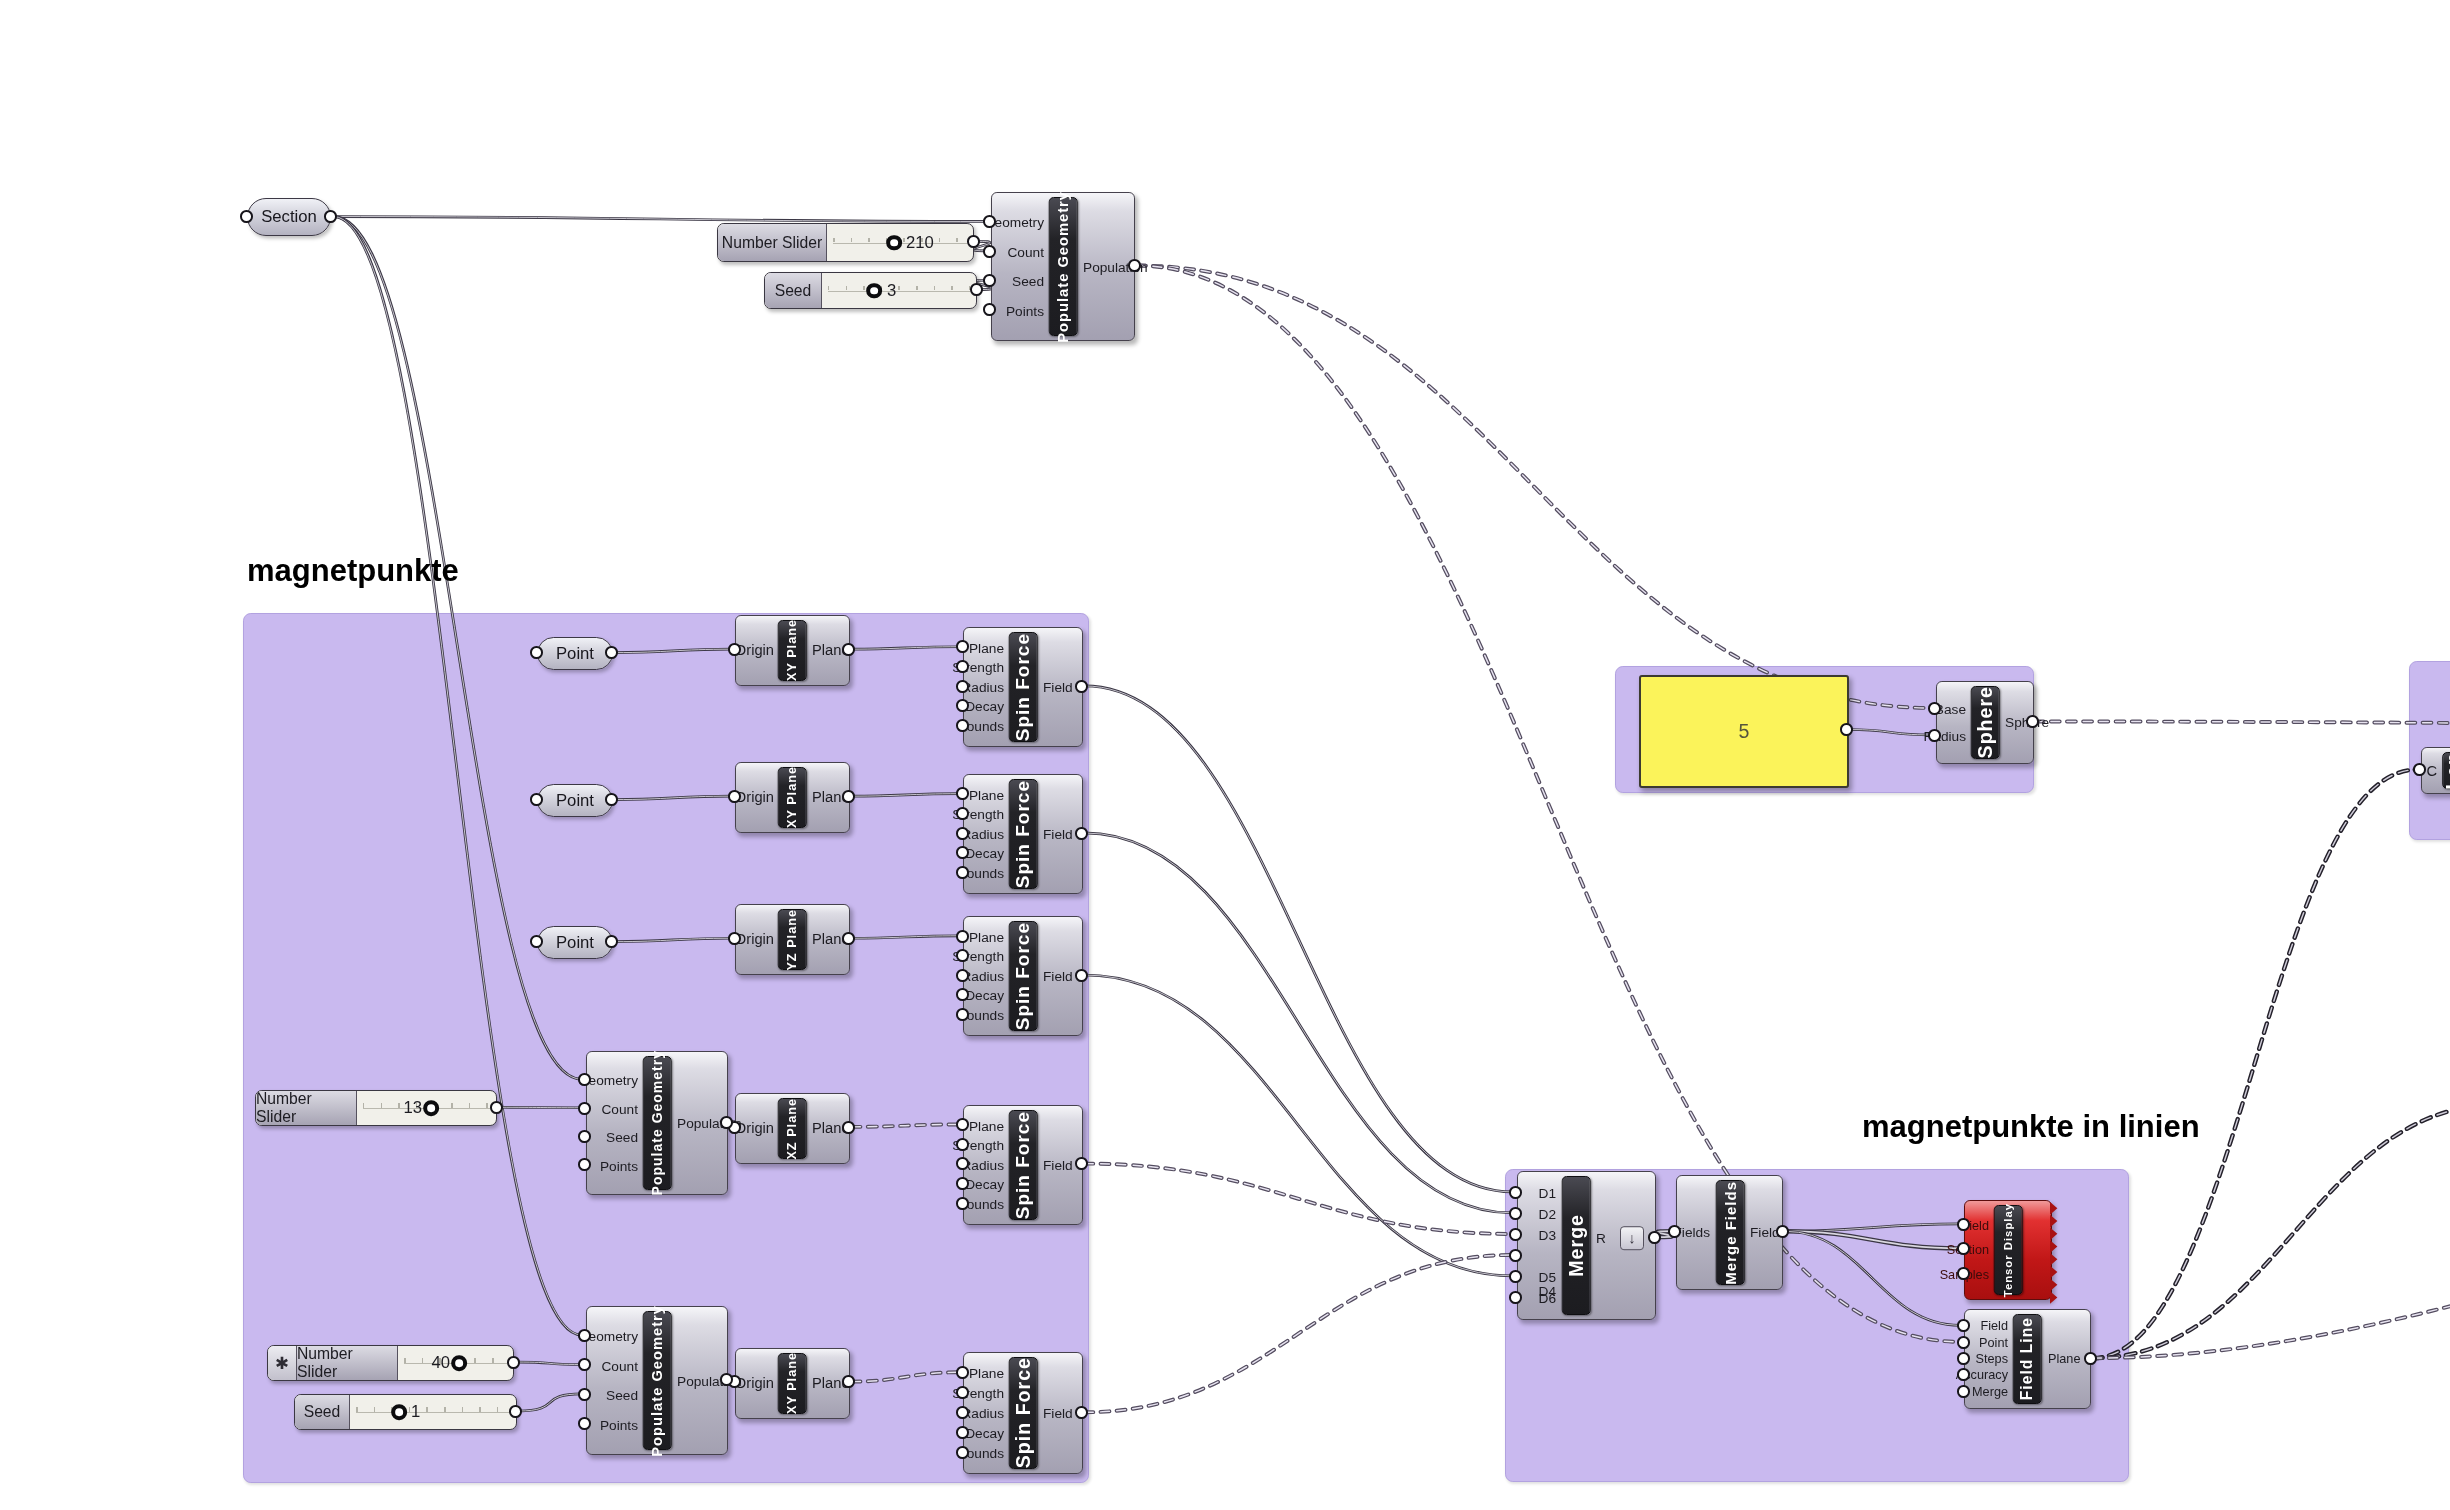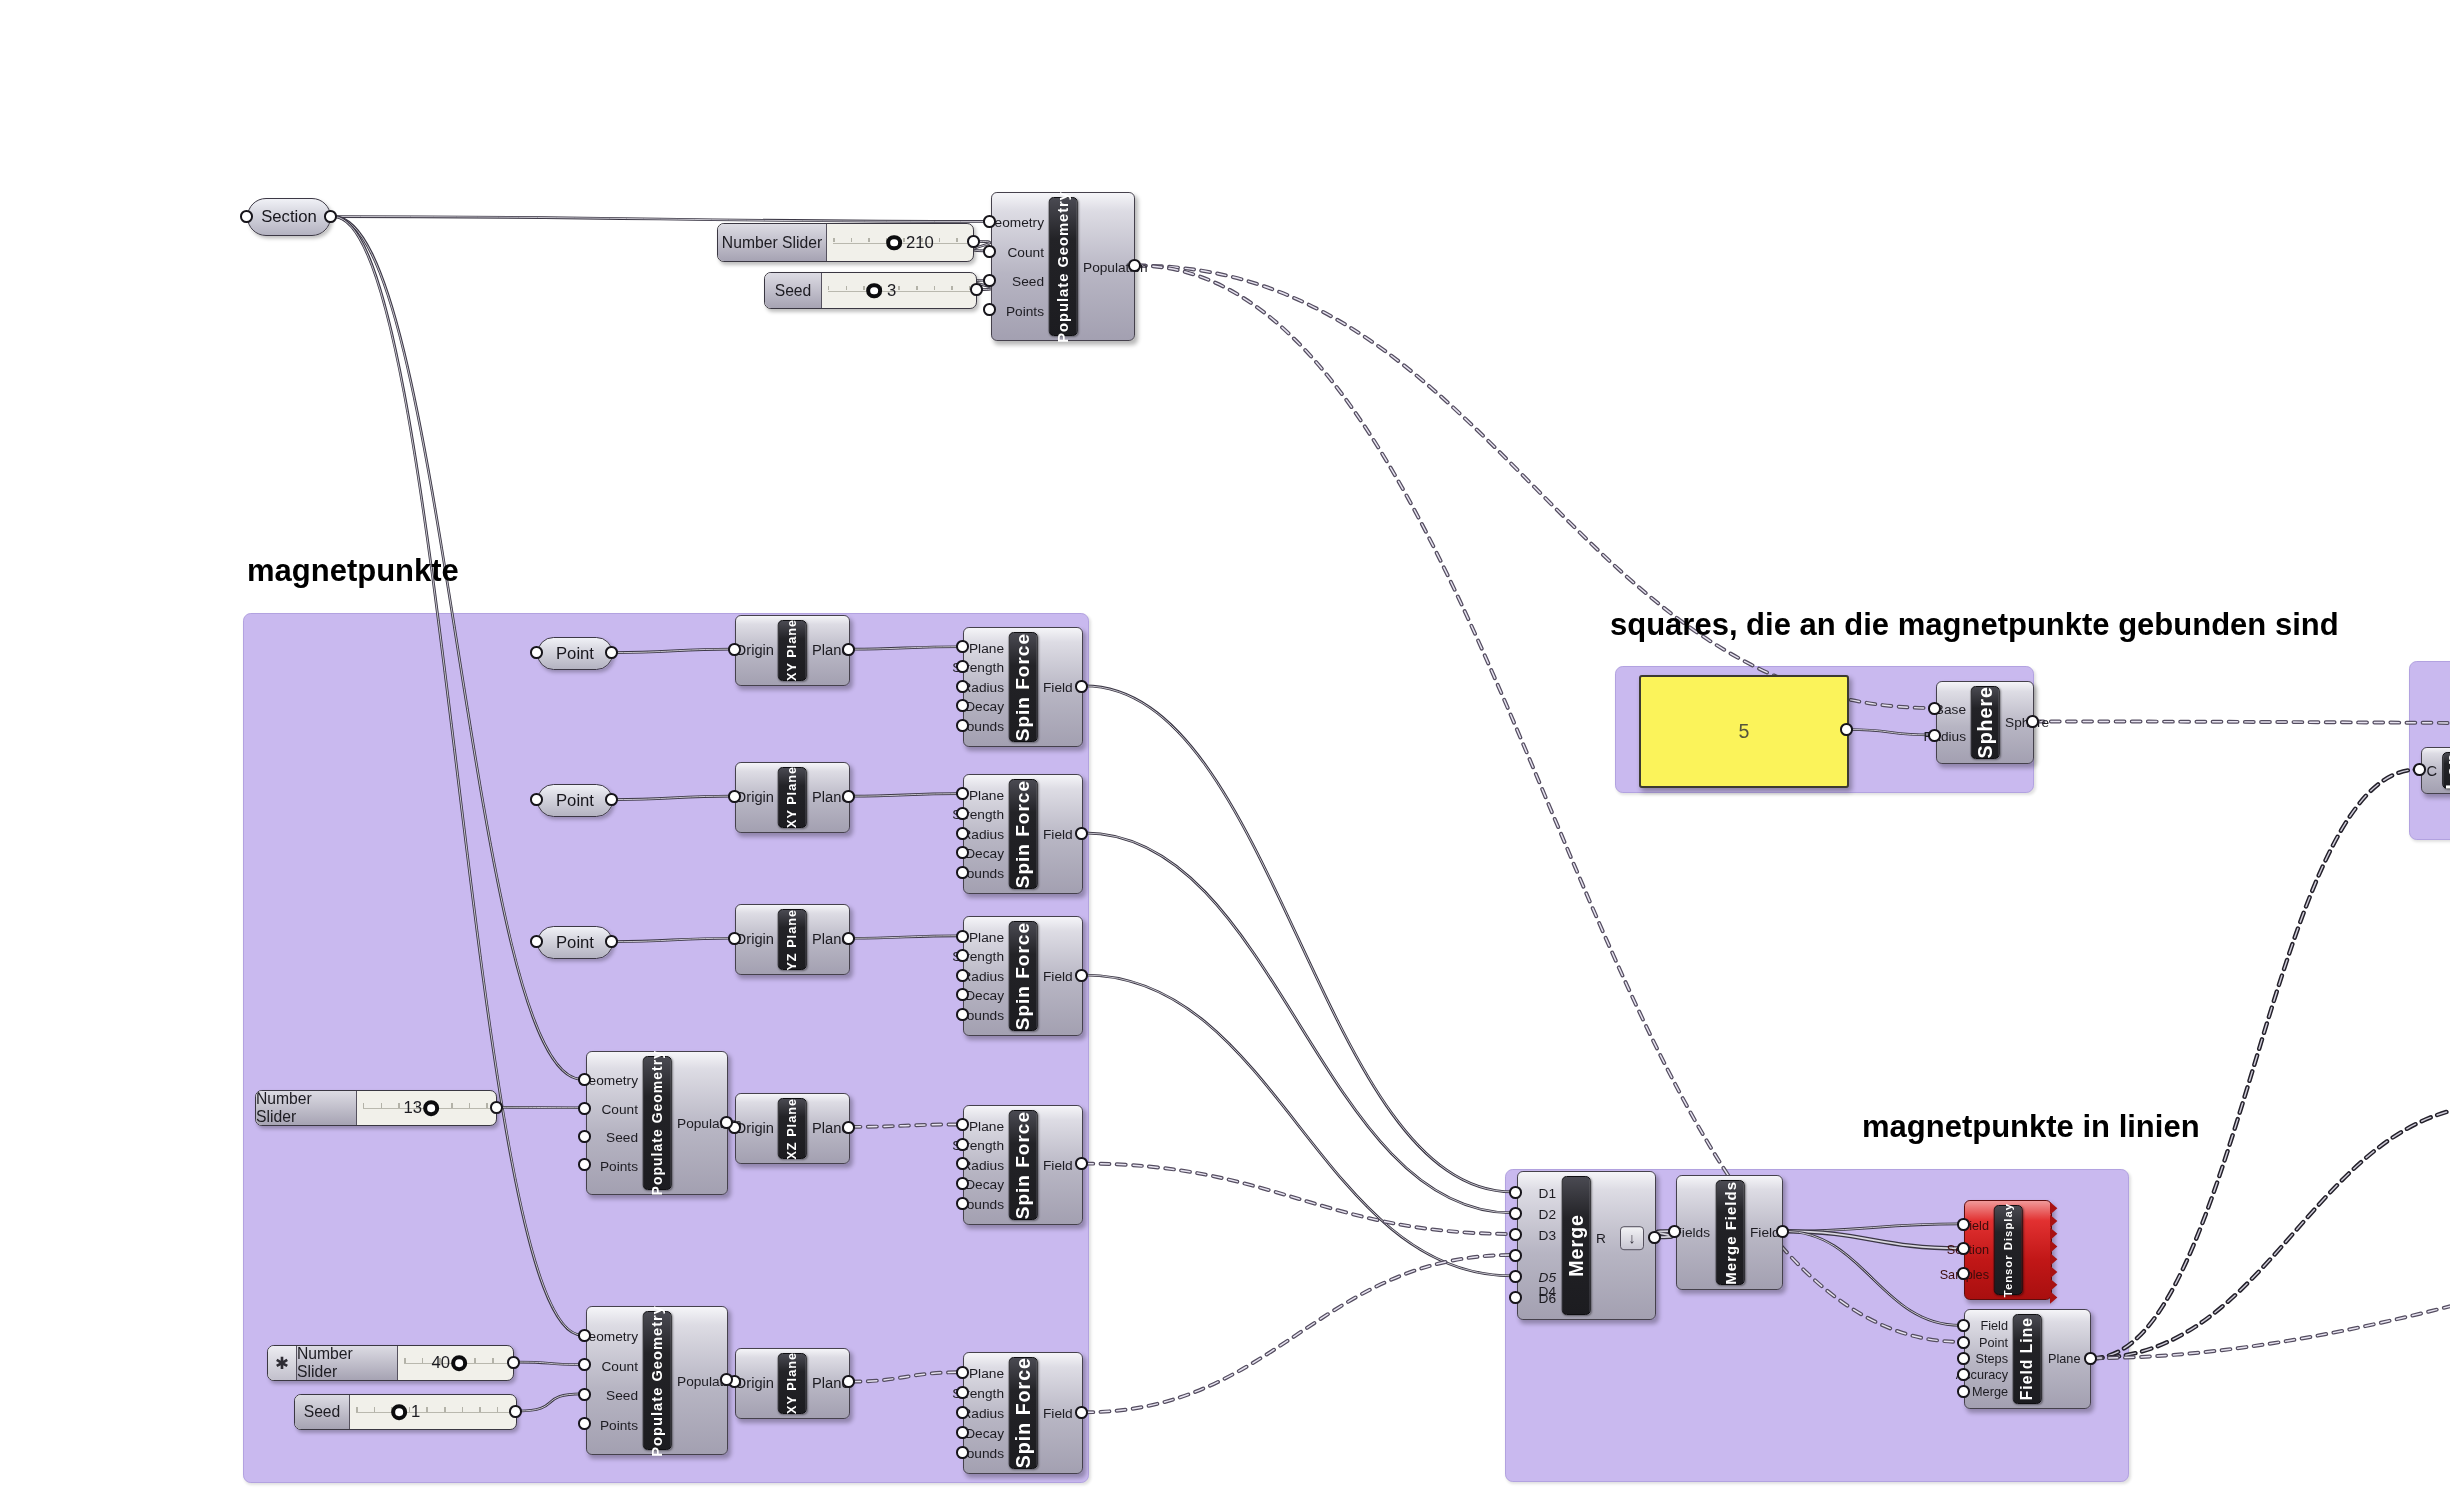--- a/index.html
+++ b/index.html
@@ -35,21 +35,20 @@
   .panel .pval{font-size:19.6px;color:#55543c;}
   .picon{position:absolute;transform:translateY(-50%);width:21.6px;height:21.6px;border:1.5px solid #55515e;border-radius:3.9px;background:linear-gradient(180deg,#f2f2f5,#c7c5d1);display:flex;align-items:center;justify-content:center;font-size:14.7px;font-weight:bold;color:#3a3742;}
 </style>
 </head>
 <body>
 
 <div id="stage">
     <div class="group" style="left: 243px; top: 613px; width: 844px; height: 868px;"></div>
     <div class="group-label" style="left: 247px; top: 553px;">magnetpunkte</div>
     <div class="group" style="left: 1615px; top: 666px; width: 417px; height: 125px;"></div>
-    <div class="group-label" style="left: 1610px; top: 607px;">squares, die an die magnetpunkte gebunden sind</div>
     <div class="group" style="left: 2409px; top: 661px; width: 1153px; height: 177px;"></div>
     <div class="group" style="left: 1505px; top: 1169px; width: 622px; height: 311px;"></div>
     <div class="group-label" style="left: 1862px; top: 1109px;">magnetpunkte in linien</div>
     <svg id="wires" width="3565" height="1510" viewBox="0 0 7276 3082">
       <path d="M681 442 C1280.85 442 1414.15 452 2014 452" fill="none" stroke="#3a3644" stroke-width="5.5" stroke-linecap="round"></path>
       <path d="M681 442 C1280.85 442 1414.15 452 2014 452" fill="none" stroke="#d9d7df" stroke-width="1.8" stroke-linecap="round"></path>
       <path d="M681 442 C908.7 442 959.3 2203 1187 2203" fill="none" stroke="#3a3644" stroke-width="5.5" stroke-linecap="round"></path>
       <path d="M681 442 C908.7 442 959.3 2203 1187 2203" fill="none" stroke="#d9d7df" stroke-width="1.8" stroke-linecap="round"></path>
       <path d="M681 442 C908.7 442 959.3 2725 1187 2725" fill="none" stroke="#3a3644" stroke-width="5.5" stroke-linecap="round"></path>
       <path d="M681 442 C908.7 442 959.3 2725 1187 2725" fill="none" stroke="#d9d7df" stroke-width="1.8" stroke-linecap="round"></path>
@@ -402,21 +401,21 @@
     <div class="port" style="left: 1928px; top: 729px;"></div>
     <div class="port" style="left: 2026px; top: 715px;"></div>
     <div class="node" style="left: 1517px; top: 1171px; width: 137px; height: 147px;">
       <div class="tag" style="left: 58px; width: 26.5px;">
         <span style="font-size: 19.6px;">Merge</span>
       </div>
       <div class="plabel" style="right: 99px; top: 21px; font-size: 13.7px;">D1</div>
       <div class="plabel" style="right: 99px; top: 42px; font-size: 13.7px;">D2</div>
       <div class="plabel" style="right: 99px; top: 63px; font-size: 13.7px;">D3</div>
       <div class="plabel" style="right: 99px; top: 84px; font-size: 13.7px; margin-top: 35px;">D4</div>
-      <div class="plabel" style="right: 99px; top: 105px; font-size: 13.7px; font-style: italic;">D5</div>
+      <div class="plabel" style="right: 99px; top: 105px; font-size: 13.7px;">D5</div>
       <div class="plabel" style="right: 99px; top: 126px; font-size: 13.7px;">D6</div>
       <div class="plabel" style="left: 78px; top: 66px; font-size: 13.7px;">R</div>
       <div class="picon" style="left: 102px; top: 66px;">↓</div>
     </div>
     <div class="port" style="left: 1509px; top: 1186px;"></div>
     <div class="port" style="left: 1509px; top: 1207px;"></div>
     <div class="port" style="left: 1509px; top: 1228px;"></div>
     <div class="port" style="left: 1509px; top: 1249px;"></div>
     <div class="port" style="left: 1509px; top: 1270px;"></div>
     <div class="port" style="left: 1509px; top: 1291px;"></div>

